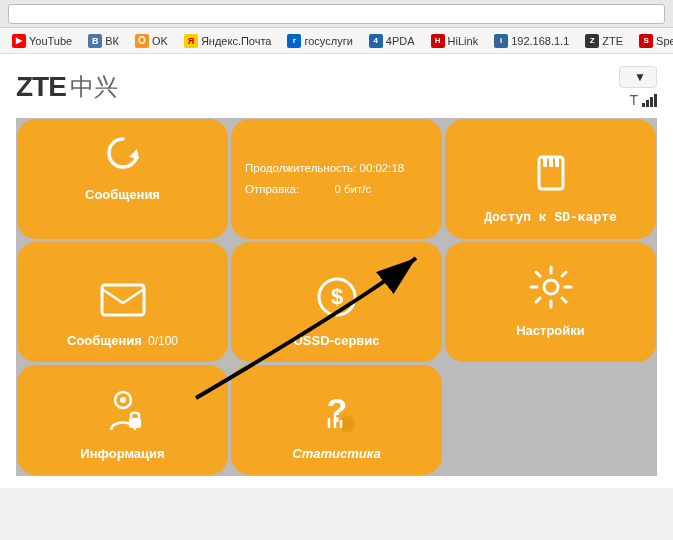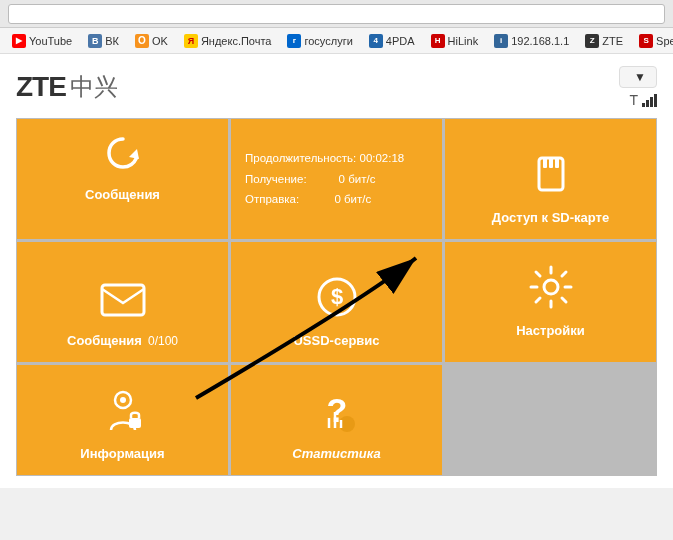--- a/index.html
+++ b/index.html
@@ -148,20 +148,21 @@
     .tile {
       background: #f5a623;
       display: flex;
       flex-direction: column;
       align-items: center;
       justify-content: center;
       padding: 12px 8px;
       min-height: 120px;
       position: relative;
       cursor: pointer;
+      border-radius: 19px;
     }
 
     
     .tile-connection {
       align-items: flex-start;
       padding: 12px 14px;
     }
 
     
     .page-wrapper {
@@ -257,26 +258,25 @@
         <path d="M24 10 C16 10 10 16 10 24 C10 32 16 38 24 38 C30 38 35 34.5 37.5 29" stroke="white" stroke-width="3.5" fill="none" stroke-linecap="round" stroke-linejoin="round"></path>
         <polygon points="38,20 40,30 30,28" fill="white"></polygon>
       </svg>
     </div>
     <span style="color:white; font-size:13px; font-weight:bold;">Сообщения</span>
   </div>
 
   <div class="tile" style="background:#f5a623; display:flex; flex-direction:column; align-items:flex-start; justify-content:center; padding:10px 14px; min-height:120px; cursor:pointer;">
     <div style="color:white; font-size:11.5px; line-height:1.8;">
       <div><span>Продолжительность: </span><span>00:02:18</span></div>
-      <div><span>Получение:&nbsp;&nbsp;&nbsp;&nbsp;&nbsp;&nbsp;&nbsp;&nbsp;&nbsp; </span><span>0 бит/с</span></div>
       <div><span>Отправка:&nbsp;&nbsp;&nbsp;&nbsp;&nbsp;&nbsp;&nbsp;&nbsp;&nbsp;&nbsp; </span><span>0 бит/с</span></div>
     </div>
   </div>
 
-  <div class="tile" style="background:#f5a623; display:flex; flex-direction:column; align-items:center; justify-content:flex-end; padding:10px 8px 14px; min-height:120px; cursor:pointer;">
+  <div class="tile" style="background:#f5a623; display:flex; flex-direction:column; align-items:center; justify-content:flex-end; padding:10px 8px 14px; min-height:120px; cursor:pointer;font-family:Liberation Mono, monospace;">
     <div style="color:white; margin-bottom:8px;">
       <svg width="48" height="48" viewBox="0 0 48 48">
         <rect x="12" y="8" width="24" height="32" rx="3" fill="none" stroke="white" stroke-width="3"></rect>
         <rect x="16" y="8" width="4" height="10" rx="1" fill="white"></rect>
         <rect x="22" y="8" width="4" height="10" rx="1" fill="white"></rect>
         <rect x="28" y="8" width="4" height="10" rx="1" fill="white"></rect>
       </svg>
     </div>
     <span style="color:white; font-size:13px; font-weight:bold; text-align:center;">Доступ к SD-карте</span>
   </div>

